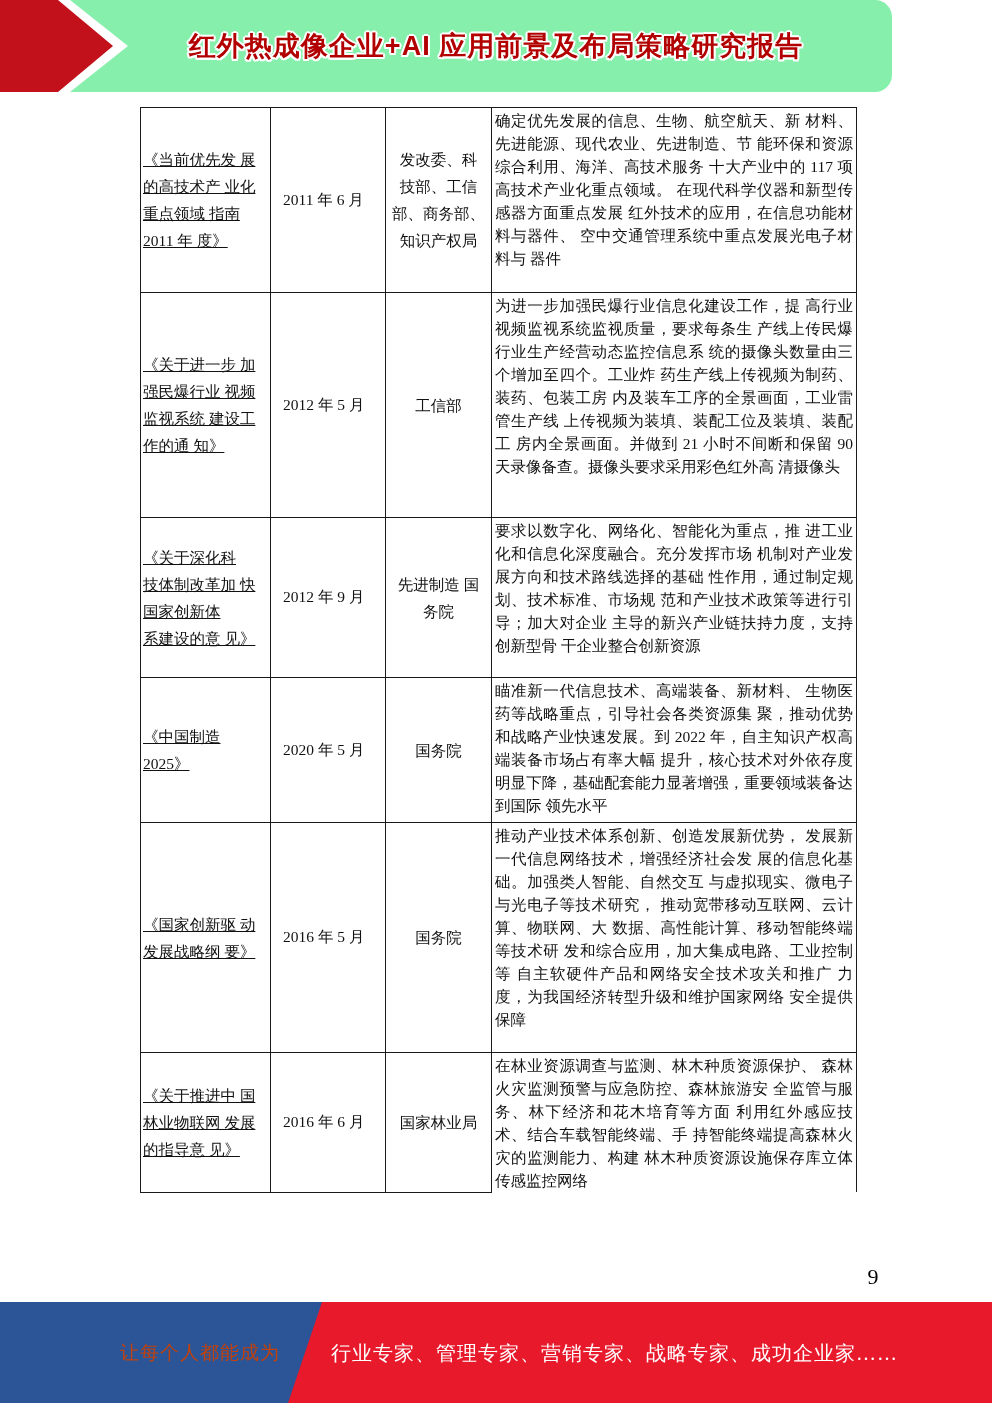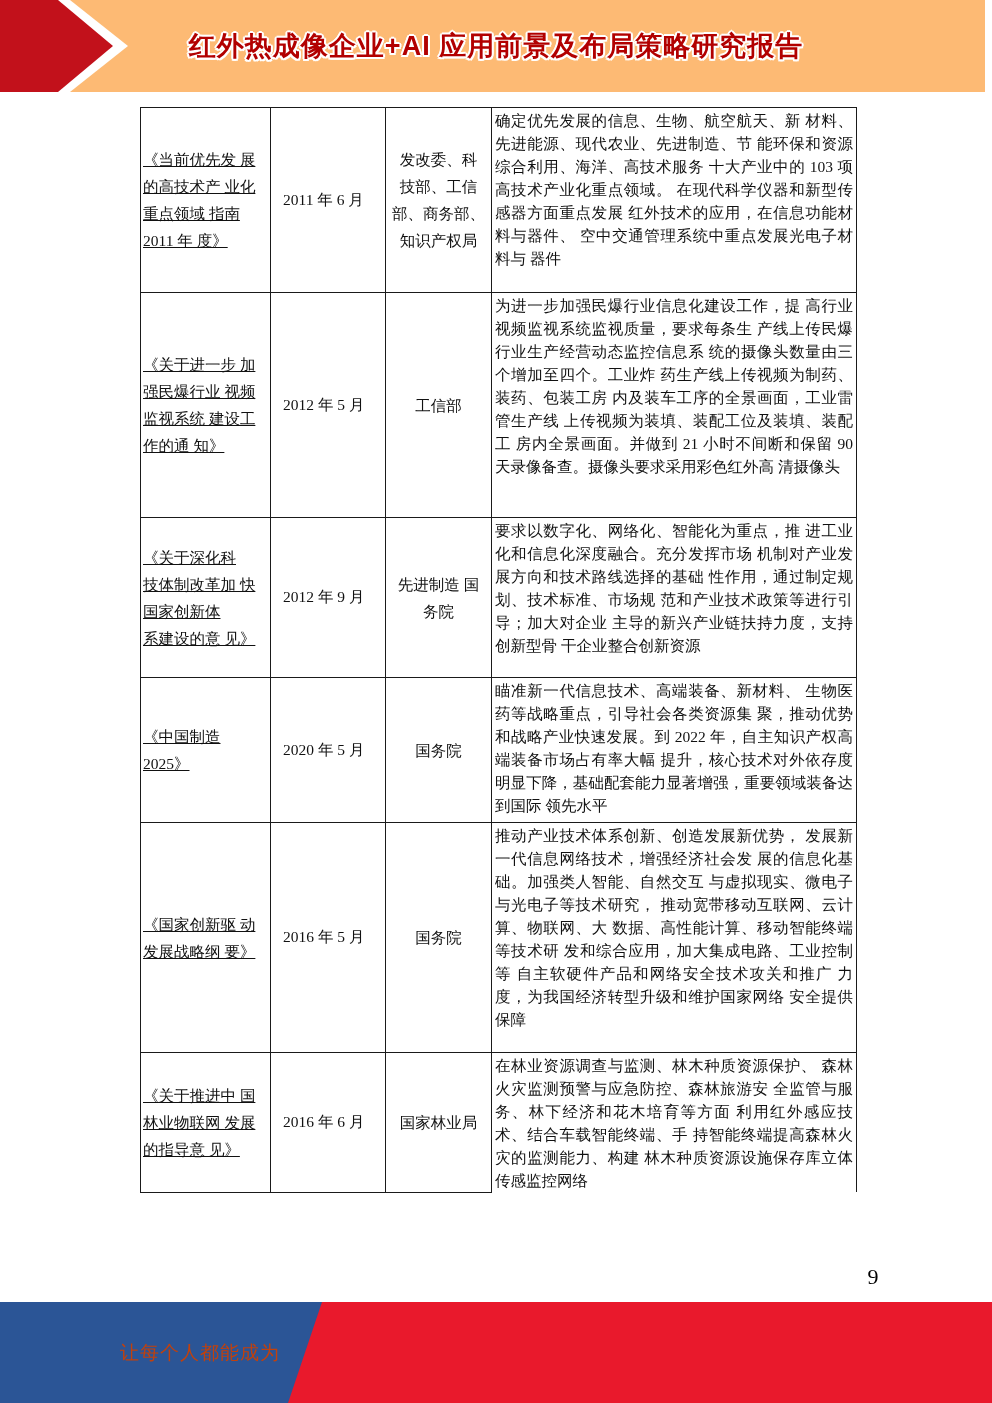--- a/index.html
+++ b/index.html
@@ -11,22 +11,23 @@
     background: #ffffff;
     overflow: hidden;
     font-family: "Liberation Serif", "DejaVu Serif", serif;
     color: #111;
   }
 
   
   .header-band {
     position: absolute;
     top: 0; left: 0;
-    width: 985px; height: 92px;
-    background: #fdba74;
+    width: 892px; height: 92px;
+    background: #86efac;
+    border-radius: 17px;
   }
   .header-arrow {
     position: absolute;
     top: 0; left: 0;
     width: 140px; height: 92px;
     display: block;
   }
   .report-title {
     position: absolute;
     top: 0; left: 0;
@@ -151,21 +152,21 @@
       <tr style="height:185px;">
         <td class="cell-title">《当前优先发 展
 的高技术产 业化
 重点领域 指南
 2011 年 度》</td>
         <td class="cell-date">2011 年 6 月</td>
         <td class="cell-agency">发改委、科
 技部、工信
 部、商务部、
 知识产权局</td>
-        <td class="cell-body">确定优先发展的信息、生物、航空航天、新 材料、先进能源、现代农业、先进制造、节 能环保和资源综合利用、海洋、高技术服务 十大产业中的 103 项高技术产业化重点领域。 在现代科学仪器和新型传感器方面重点发展 红外技术的应用，在信息功能材料与器件、 空中交通管理系统中重点发展光电子材料与 器件</td>
+        <td class="cell-body">确定优先发展的信息、生物、航空航天、新 材料、先进能源、现代农业、先进制造、节 能环保和资源综合利用、海洋、高技术服务 十大产业中的 117 项高技术产业化重点领域。 在现代科学仪器和新型传感器方面重点发展 红外技术的应用，在信息功能材料与器件、 空中交通管理系统中重点发展光电子材料与 器件</td>
       </tr>
       <tr style="height:225px;">
         <td class="cell-title">《关于进一步 加
 强民爆行业 视频
 监视系统 建设工
 作的通 知》</td>
         <td class="cell-date">2012 年 5 月</td>
         <td class="cell-agency">工信部</td>
         <td class="cell-body">为进一步加强民爆行业信息化建设工作，提 高行业视频监视系统监视质量，要求每条生 产线上传民爆行业生产经营动态监控信息系 统的摄像头数量由三个增加至四个。工业炸 药生产线上传视频为制药、装药、包装工房 内及装车工序的全景画面，工业雷管生产线 上传视频为装填、装配工位及装填、装配工 房内全景画面。并做到 21 小时不间断和保留 90 天录像备查。摄像头要求采用彩色红外高 清摄像头</td>
       </tr>
@@ -205,15 +206,16 @@
   </table>
 
   <div class="page-number">9</div>
 
   <div class="footer-band">
     <svg width="992" height="101" viewBox="0 0 992 101">
       <rect x="0" y="0" width="992" height="101" fill="#e9192c"></rect>
       <polygon points="0,0 322,0 288,101 0,101" fill="#2b5596"></polygon>
     </svg>
     <div class="footer-slogan-prefix">让每个人都能成为</div>
+    <div class="footer-slogan-list">行业专家、管理专家、营销专家、战略专家、成功企业家……</div>
   </div>
 
 </div>
 
 </body></html>

